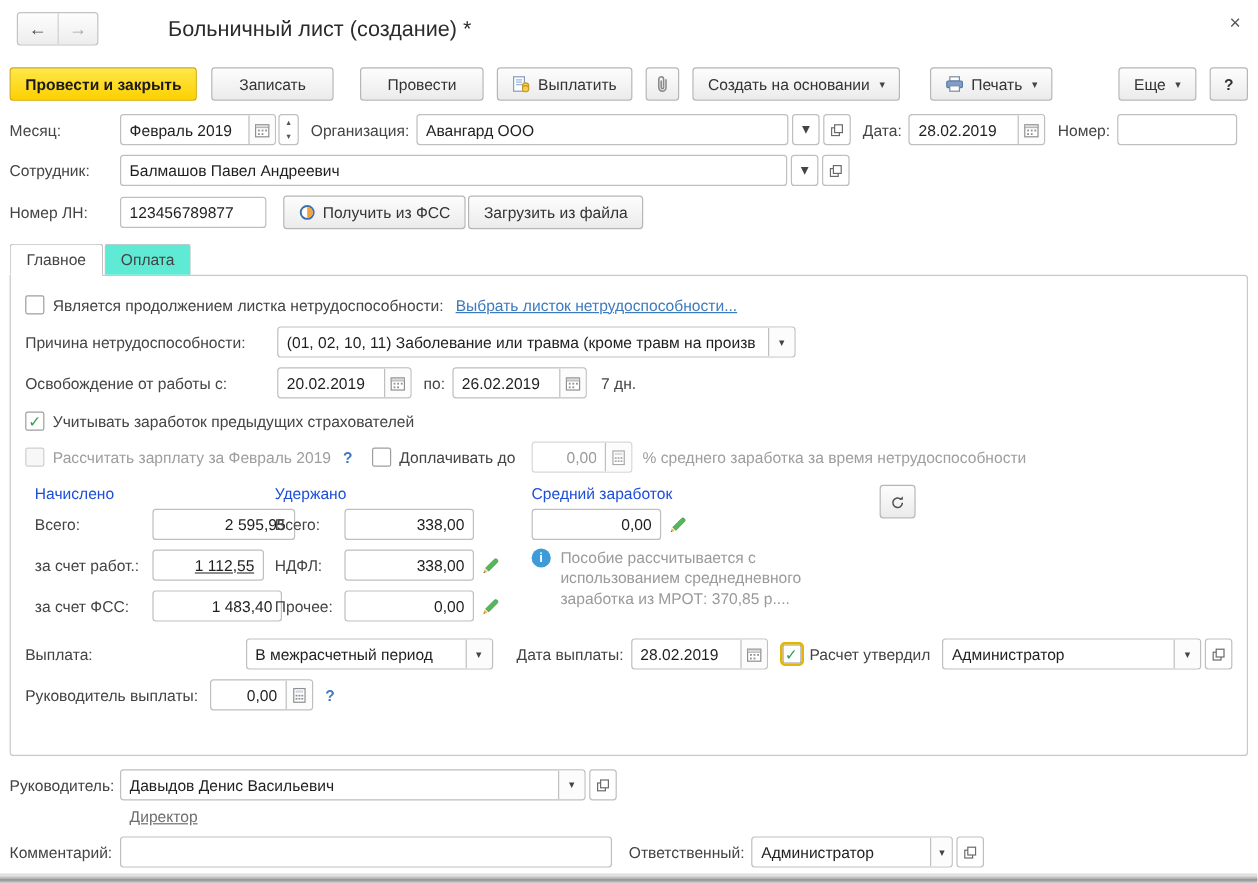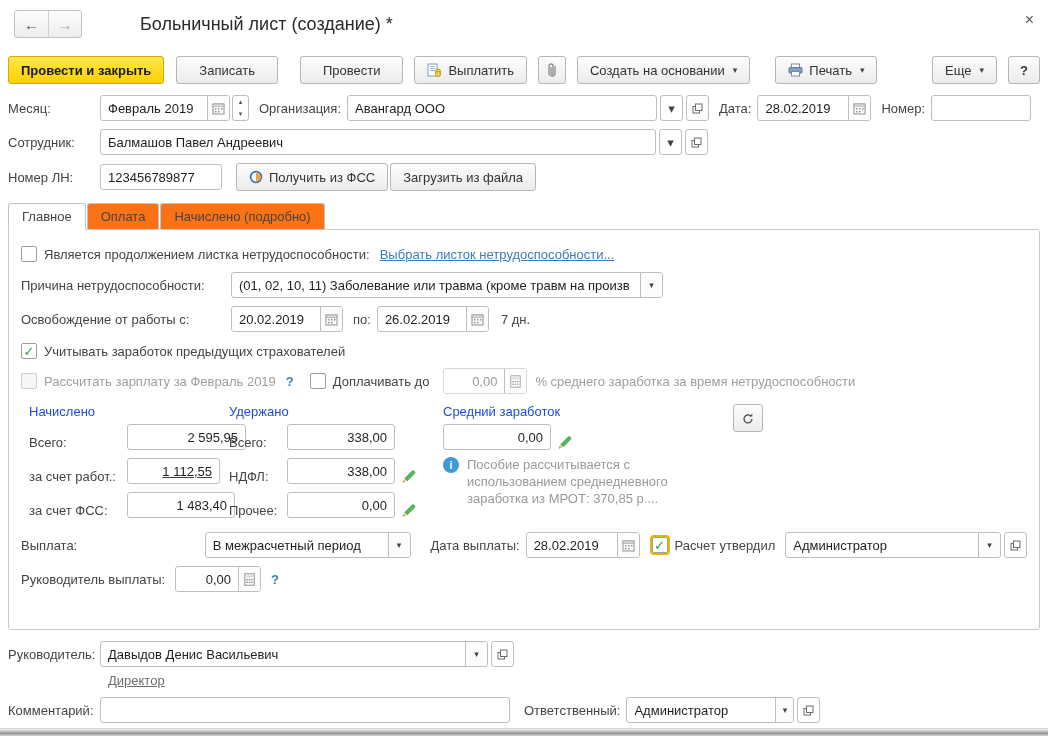--- a/index.html
+++ b/index.html
@@ -35,40 +35,40 @@
   .fld input:disabled { color:#9a9a9a; }
   .fld.dis { border-color:#d7d7d7; }
   .seg { flex:none; width:22px; height:100%; border-left:1px solid #bfbfbf; display:flex; align-items:center; justify-content:center; background:#fcfcfc; cursor:pointer; }
   .seg .caret { font-size:9px; color:#444; }
   .sq { flex:none; width:23px; height:26px; margin-left:3px; border:1px solid #bfbfbf; border-radius:3px; background:#fff; display:flex; align-items:center; justify-content:center; cursor:pointer; }
   .spinner { width:17px; height:26px; margin-left:2px; border:1px solid #bfbfbf; border-radius:3px; display:flex; flex-direction:column; background:#fff; }
   .spinner span { flex:1; display:flex; align-items:center; justify-content:center; font-size:7px; color:#555; cursor:pointer; }
 
   
   .tabs { display:flex; margin:12px 8px 0 8px; position:relative; z-index:2; }
-  .tab { height:26px; padding:0 13px; display:flex; align-items:center; border:1px solid #c3c3c3; border-bottom:none; border-radius:3px 3px 0 0; background:#f97316; color:#444; cursor:pointer; margin-right:1px; }
+  .tab { height:26px; padding:0 13px; display:flex; align-items:center; border:1px solid #c3c3c3; border-bottom:none; border-radius:3px 3px 0 0; background:#5eead4; color:#444; cursor:pointer; margin-right:1px; }
   .tab.active { background:#fff; position:relative; }
   .tab.active::after { content:""; position:absolute; left:0; right:0; bottom:-1px; height:2px; background:#fff; }
 
   
   .gbox { margin:0 8px; border:1px solid #c9c9c9; border-radius:0 3px 3px 3px; height:401px; padding:12px 12px 0 12px; overflow:hidden; background:#fff; }
 
   .cb { flex:none; width:16px; height:16px; border:1px solid #9e9e9e; border-radius:2px; background:#fff; display:inline-flex; align-items:center; justify-content:center; margin-right:7px; cursor:pointer; }
   .cb .mark { color:#2f9e4f; font-weight:bold; font-size:13px; line-height:1; }
   .cb.dis { border-color:#cfcfcf; background:#f7f7f7; }
   .cb.gold { outline:2px solid #e3b606; outline-offset:0; }
   .link { color:#3d7bbf; text-decoration:underline; cursor:pointer; }
   .qmark { color:#3d7bbf; font-weight:bold; cursor:pointer; }
   .gray { color:#9e9e9e; }
 
   
   .numsec { position:relative; height:114px; margin-top:10px; }
   .numcol { position:absolute; top:0; }
   .numhdr { color:#1d4ed8; margin-bottom:0; }
-  .numrow { position:absolute; display:flex; align-items:flex-end; }
+  .numrow { position:absolute; display:flex; align-items:center; }
   .pencil { margin-left:6px; cursor:pointer; display:flex; }
   .refreshbtn { position:absolute; left:712px; top:0; width:30px; height:28px; }
   .infonote { position:absolute; left:422px; top:52px; display:flex; align-items:flex-start; width:250px; }
   .infoicon { flex:none; width:16px; height:16px; border-radius:50%; background:#3f9bd8; color:#fff; font-size:11px; font-weight:bold; display:flex; align-items:center; justify-content:center; margin-right:8px; margin-top:1px; }
   .infotxt { color:#9a9a9a; line-height:17px; width:225px; }
 
   
   .dirlink { margin:6px 0 0 108px; }
   .dirlink a { color:#6e6e6e; text-decoration:underline; cursor:pointer; }
   .bottombar { position:absolute; left:0; right:0; bottom:0; height:8px; background:linear-gradient(#efefef, #b3b3b3 45%, #8f8f8f 60%, #d8d8d8); border-top:1px solid #d5d5d5; }
@@ -221,21 +221,20 @@
     <span>Получить из ФСС</span>
   </button>
   <button class="btn" style="margin-left:2px;">
       <span>Загрузить из файла</span>
     </button>
 </div>
 
 <div class="tabs">
   <div class="tab active">Главное</div>
   <div class="tab">Оплата</div>
-  <div class="tab">Начислено (подробно)</div>
 </div>
 
 <div class="gbox">
 
   <div class="frow" style="margin:4px 0 0 0;">
     <span class="cb"></span>
     <span class="lbl">Является продолжением листка нетрудоспособности:</span>
     <span class="link" style="margin-left:4px;">Выбрать листок нетрудоспособности...</span>
   </div>
 

